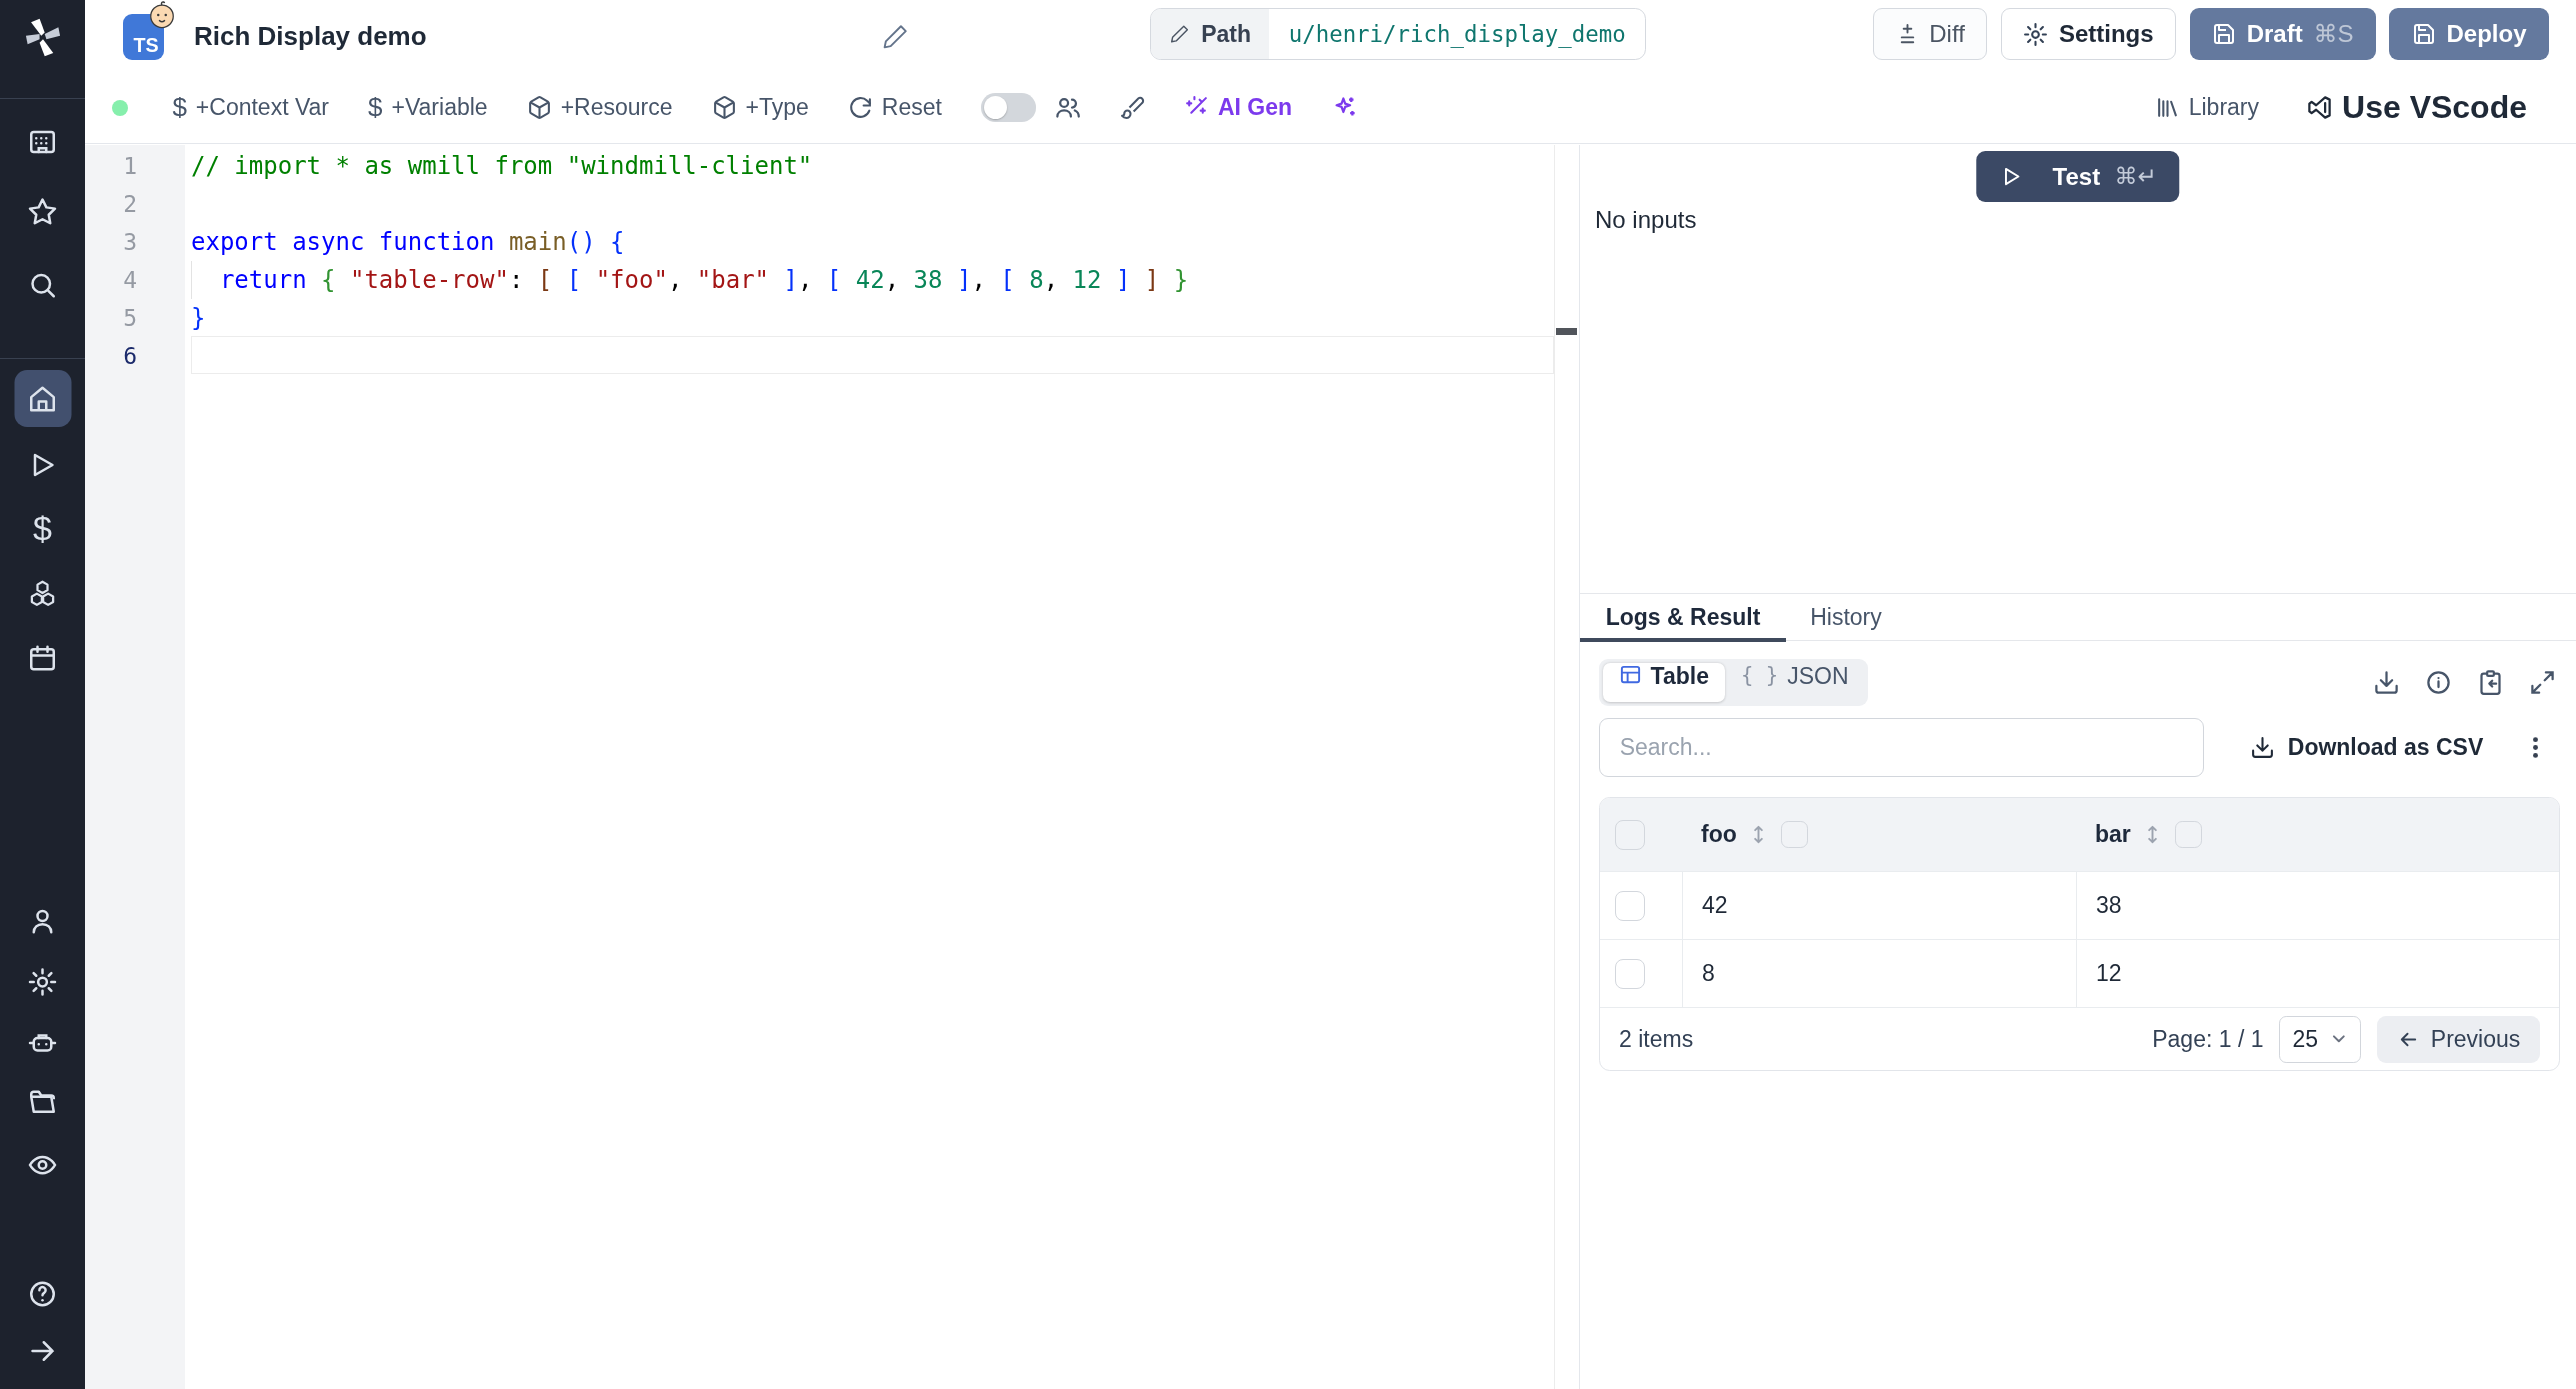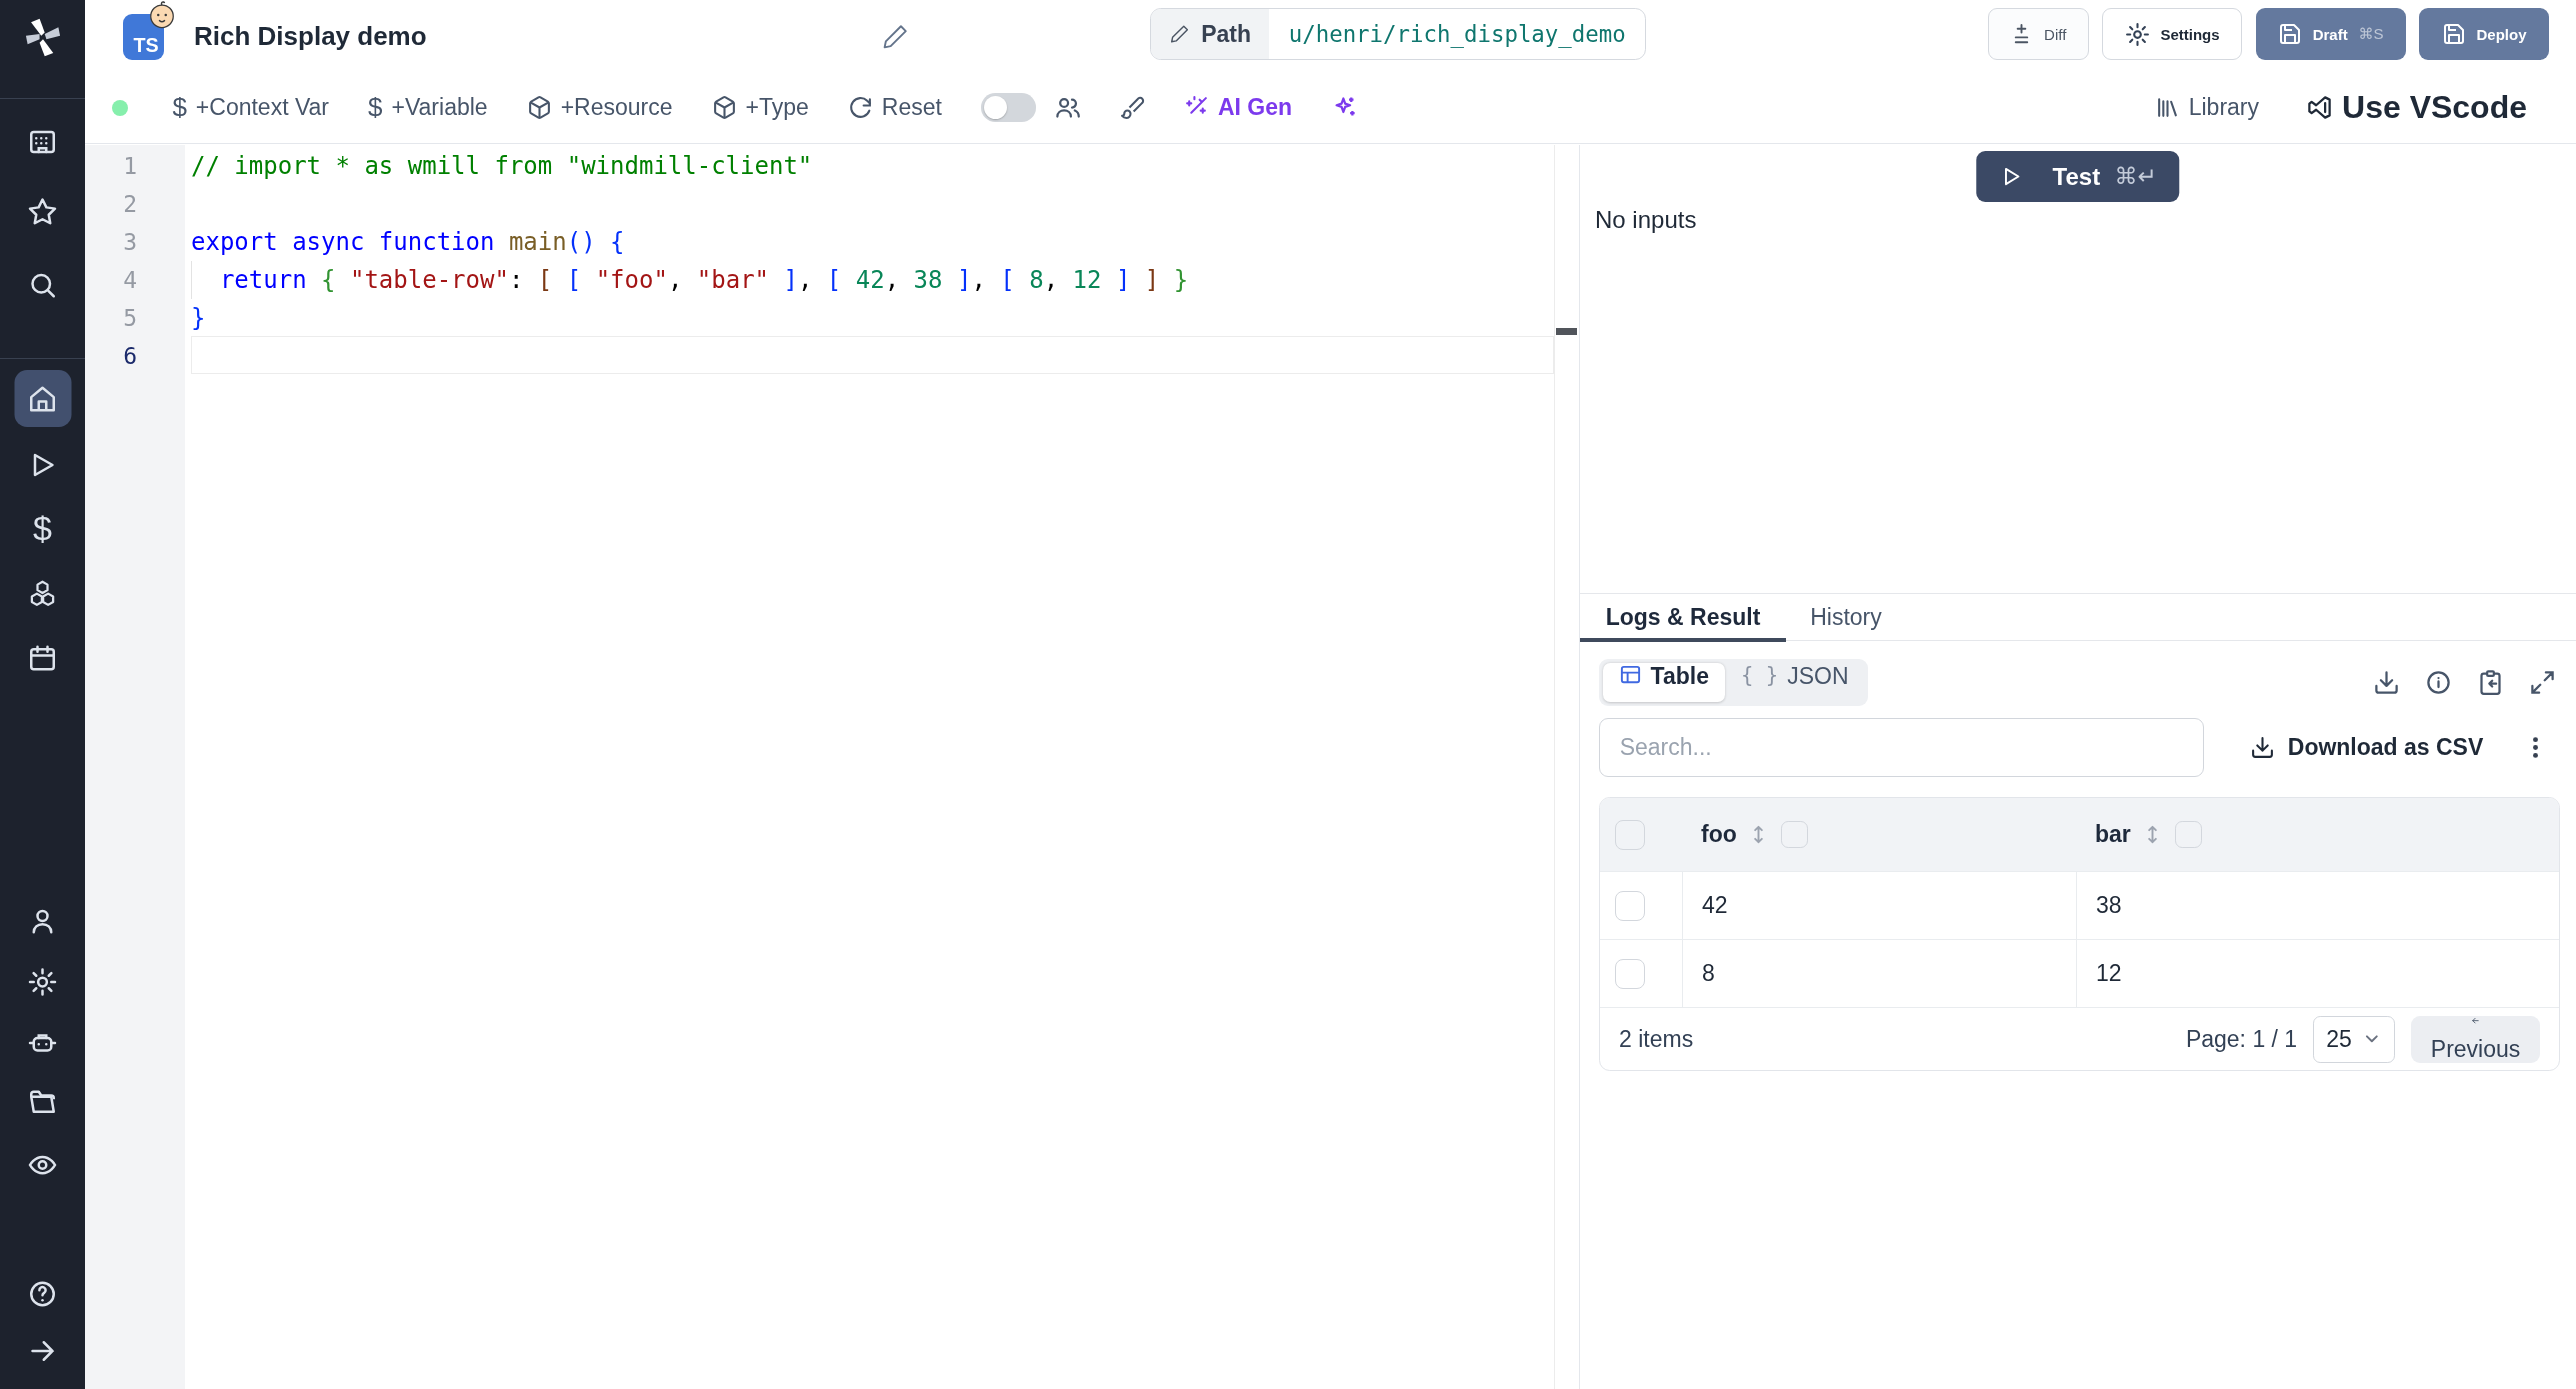--- a/index.html
+++ b/index.html
@@ -24,21 +24,21 @@
                 font-size:26px; font-weight:700; color:#1f2937; }
   .edit-pencil { position:absolute; left:796px; top:21.5px; color:#64748b; }
   .path-widget { position:absolute; left:1065px; top:8px; height:52px; border:0.9px solid #d5d9df;
                  border-radius:10.7px; display:flex; overflow:hidden; background:#fff; }
   .path-left { background:#f1f3f5; display:flex; align-items:center; gap:10.7px; padding:0 18px;
                color:#374151; font-size:23px; font-weight:600; }
   .path-right { display:flex; align-items:center; padding:0 19.7px; font-family:"DejaVu Sans Mono", monospace;
                 font-size:22.4px; color:#0f766e; }
   .hdr-buttons { position:absolute; right:27px; top:8px; display:flex; gap:13.4px; }
   .btn { height:52px; border-radius:9px; display:flex; align-items:center; gap:10.7px; padding:0 21.5px;
-         font-size:15px; cursor:pointer; border:0.9px solid transparent; }
+         font-size:24px; cursor:pointer; border:0.9px solid transparent; }
   .btn-light { background:#fbfcfd; border-color:#d5d9df; color:#4b5563; font-weight:500; }
   .btn-white { background:#fff; border-color:#d5d9df; color:#1f2937; font-weight:600; }
   .btn-primary { background:#64799e; color:#fff; font-weight:600; }
   .btn-primary .shortcut { color:rgba(255,255,255,.58); font-weight:400; }
 
   
   .toolbar { position:absolute; left:85px; right:0; top:72px; height:72px; background:#fff;
              border-bottom:0.9px solid #e4e7ec; display:flex; align-items:center;
              padding:0 49px 0 27px; }
   .tb-left { display:flex; align-items:center; gap:39px; }
@@ -121,21 +121,21 @@
   .tcell { display:flex; align-items:center; padding-left:19px; border-left:0.9px solid #e9ecef;
            font-size:23px; color:#1f2937; }
   .tfoot { height:63px; border-top:0.9px solid #e9ecef; display:flex; align-items:center; padding:0 19px; }
   .items-count { font-size:23px; color:#334155; }
   .foot-right { margin-left:auto; display:flex; align-items:center; gap:16px; }
   .page-label { font-size:23px; color:#334155; }
   .page-select { width:82px; height:47px; border:0.9px solid #d2d6dc; border-radius:7.2px; background:#fff;
                  display:flex; align-items:center; justify-content:center; gap:10.7px; font-size:23px;
                  color:#1f2937; cursor:pointer; }
   .prev-btn { background:#eceef2; border-radius:9px; height:47px; display:flex; align-items:center;
-              gap:10.7px; padding:0 19.7px; font-size:23px; color:#334155; font-weight:500; cursor:pointer;flex-direction:column; }
+              gap:10.7px; padding:0 19.7px; font-size:23px; color:#334155; font-weight:500; cursor:pointer; }
 </style>
 </head>
 <body>
 
 <div class="app">
 
   <div class="sidebar">
     <div class="sb-i" style="top:9px;">
       <svg width="41" height="41" viewBox="0 0 24 24" fill="none">
         <path d="M11 11 L5 3 L10 1 L13 9 Z" fill="#ffffff"></path>

